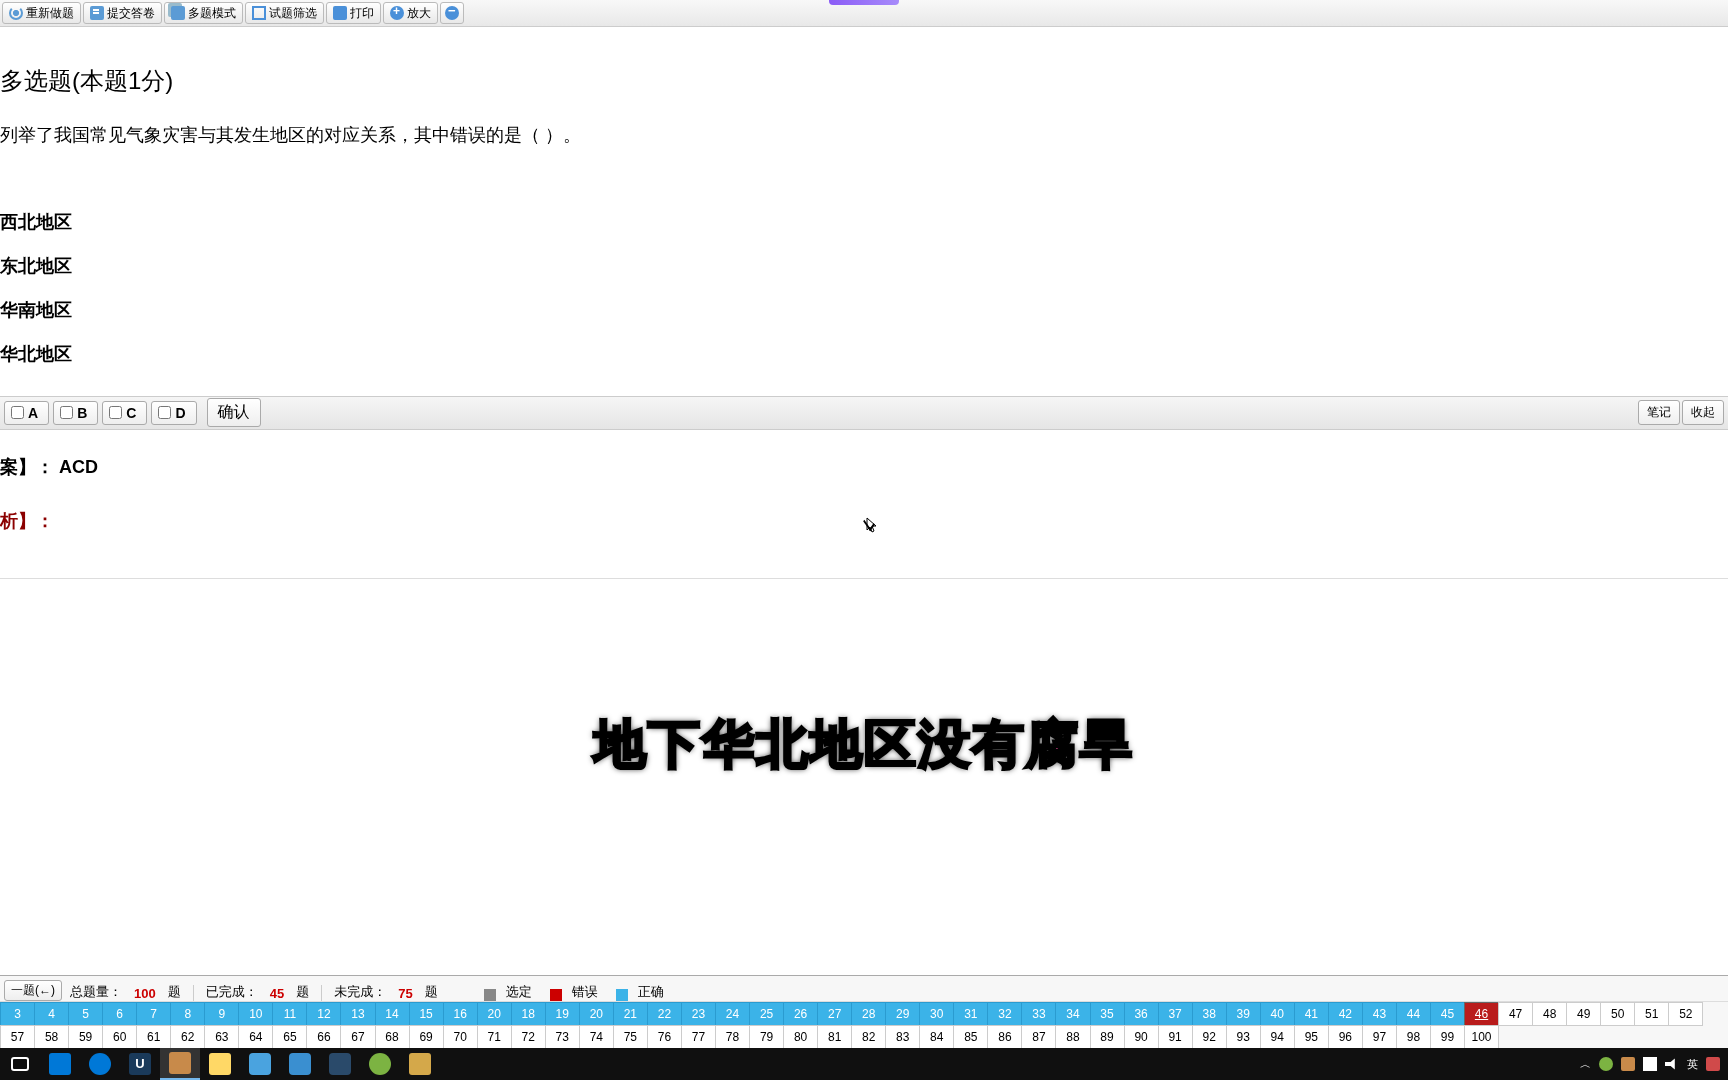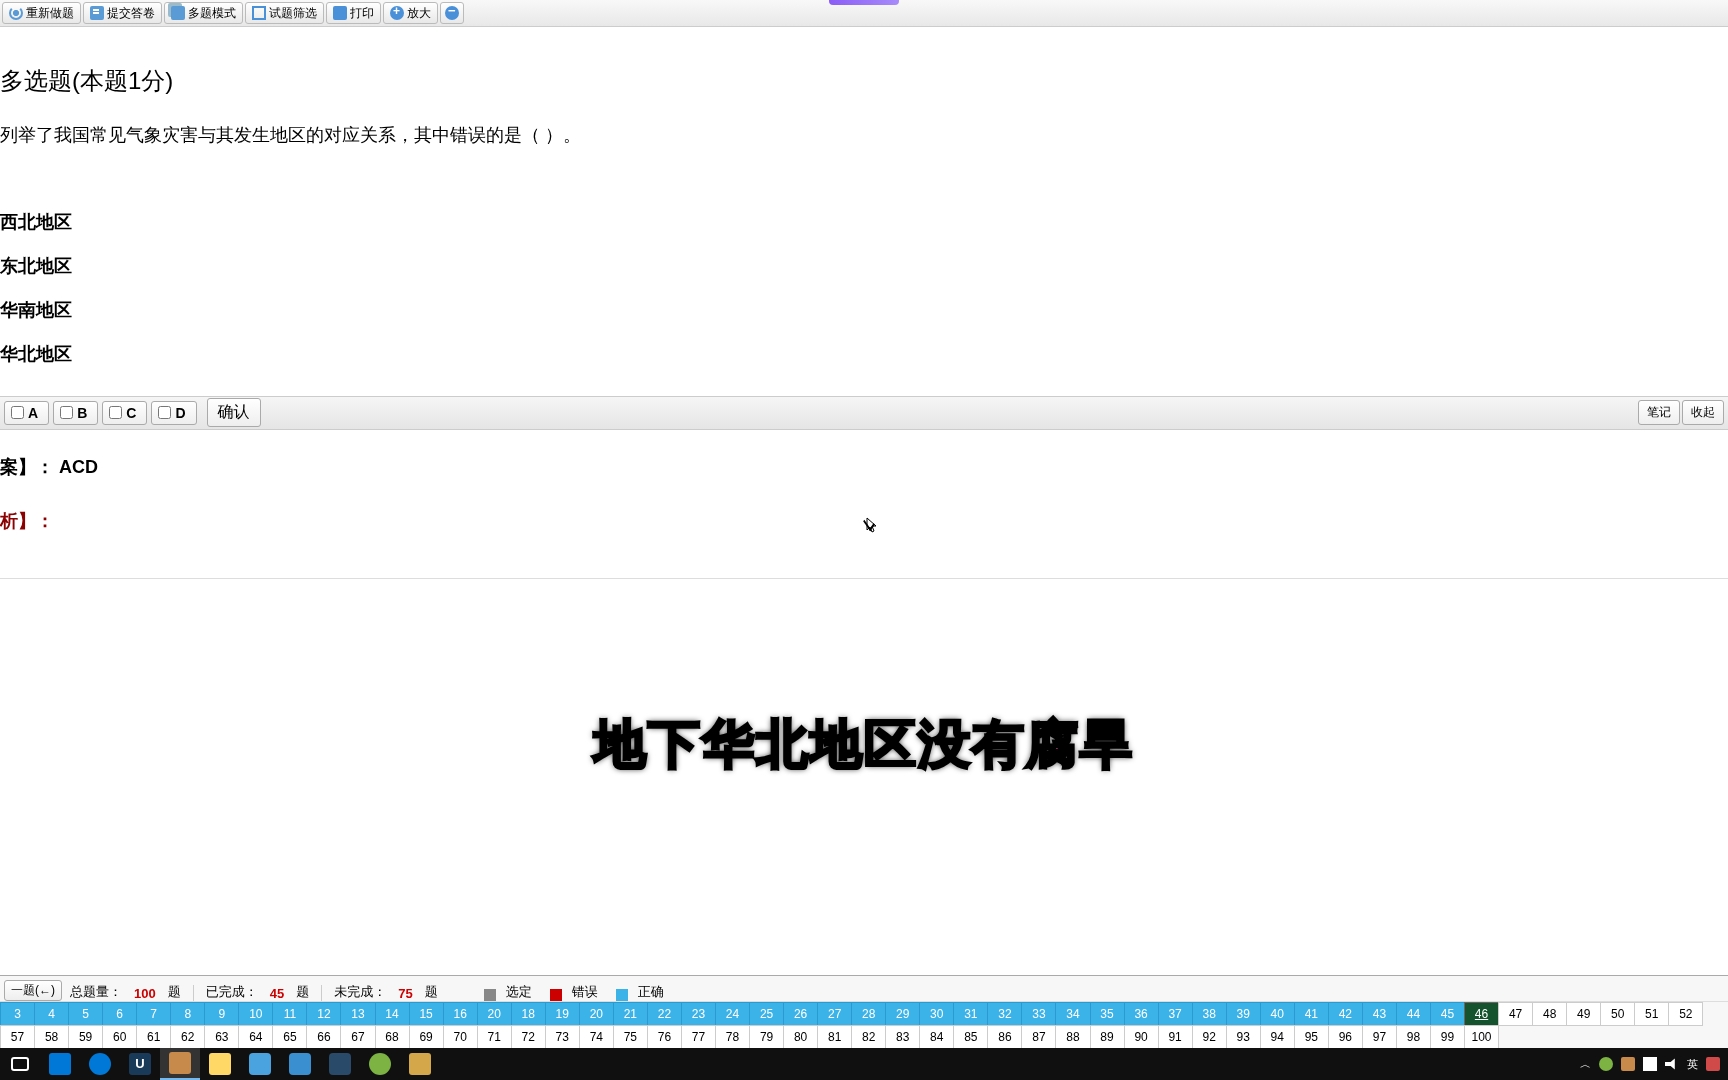--- a/index.html
+++ b/index.html
@@ -59,21 +59,21 @@
 .prev-btn { background: linear-gradient(#fff,#eee); border: 1px solid #aaa; border-radius: 3px; padding: 1px 6px; font-size: 12px; cursor: pointer; }
 .stat-num { color: #c00; font-weight: bold; padding: 0 4px; }
 .legend-sq { display: inline-block; width: 12px; height: 12px; vertical-align: middle; margin: 0 2px 0 10px; }
 .lg-sel { background: #888; }
 .lg-wrong { background: #c00; }
 .lg-right { background: #3bb3e8; }
 
 .qnum-grid { display: flex; flex-wrap: wrap; }
 .qnum { width: calc(100% / 49.3); height: 24px; display: flex; align-items: center; justify-content: center; border: 1px solid #ccc; font-size: 12px; background: #fff; cursor: pointer; margin-right: -1px; margin-bottom: -1px; }
 .qnum.done { background: #3bb3e8; color: #fff; border-color: #2a9bd0; }
-.qnum.current { background: #14532d; color: #fff; border-color: #666; text-decoration: underline; }
+.qnum.current { background: #b91c1c; color: #fff; border-color: #666; text-decoration: underline; }
 
 
 .taskbar { position: absolute; bottom: 0; left: 0; right: 0; height: 32px; background: #101010; display: flex; align-items: center; justify-content: space-between; }
 .tb-left { display: flex; align-items: center; height: 100%; }
 .tb-item { width: 40px; height: 32px; display: flex; align-items: center; justify-content: center; cursor: pointer; }
 .tb-item.active { background: #333; border-bottom: 2px solid #76b9ed; }
 .tb-icon { width: 22px; height: 22px; border-radius: 3px; }
 .tb-right { display: flex; align-items: center; gap: 8px; color: #fff; font-size: 11px; padding-right: 8px; }
 .tray-ic { width: 14px; height: 14px; display: inline-block; }
 

